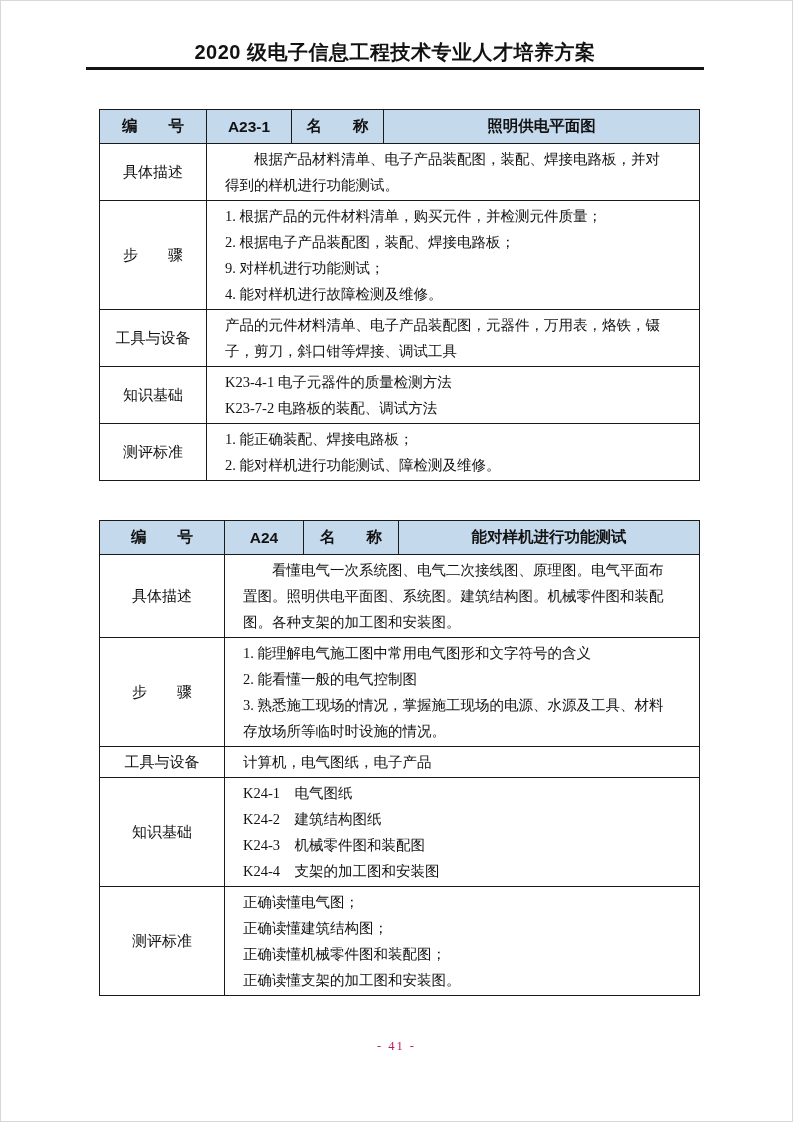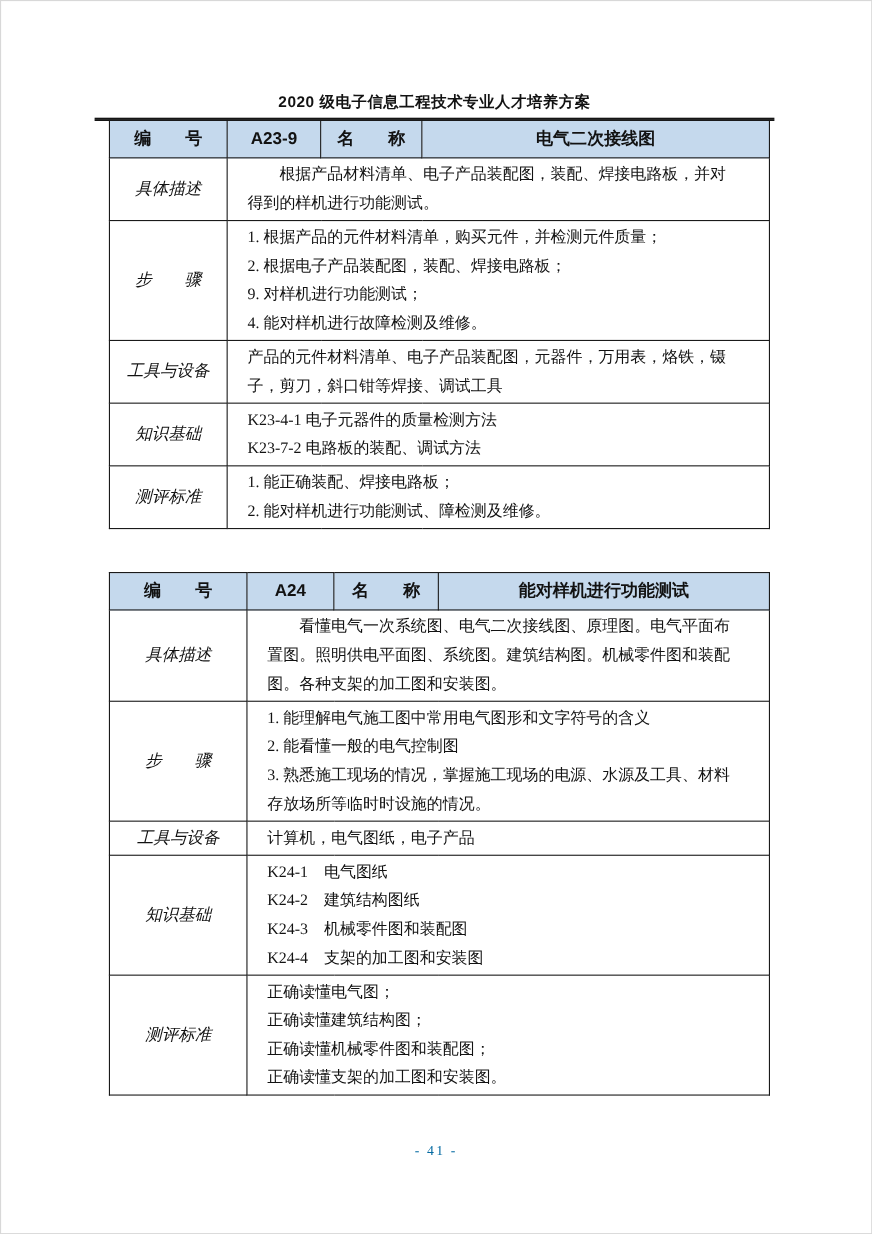--- a/index.html
+++ b/index.html
@@ -18,24 +18,23 @@
   .doc-header {
     position: absolute;
     left: 85px;
     top: 40px;
     width: 618px;
   }
   .doc-title {
     text-align: center;
     font-family: "Liberation Sans", "DejaVu Sans", sans-serif;
     font-weight: bold;
-    font-size: 14px;
+    font-size: 20px;
     line-height: 22px;
     letter-spacing: 0.5px;
-    margin-top: 40px;
   }
   .header-rule {
     margin-top: 4px;
     height: 3px;
     border-top: 2.5px solid #151515;
     border-bottom: 1.5px solid #151515;
   }
   .tables-area {
     position: absolute;
     left: 85px;
@@ -63,37 +62,36 @@
     font-weight: bold;
     font-size: 15.5px;
     text-align: center;
     padding: 0 2px;
   }
   .lbl-cell {
     text-align: center;
     font-size: 15px;
     padding: 2px 4px;
     line-height: 26px;
-    font-style: italic;
   }
   .content-cell {
     padding: 2px 18px;
     font-size: 14.5px;
     line-height: 26px;
     white-space: pre-line;
     text-align: left;
   }
   .doc-footer {
     position: absolute;
     top: 1038px;
     left: 0;
     width: 100%;
     text-align: center;
     font-size: 12.5px;
-    color: #0369a1;
+    color: #be185d;
     letter-spacing: 2px;
   }
 </style>
 </head>
 <body style="--table_header_bg: #c5d9ed; --border: #1a1a1a;">
 
 <div class="page">
 
   <div class="doc-header">
     <div class="doc-title">2020 级电子信息工程技术专业人才培养方案</div>
@@ -105,23 +103,23 @@
     <table class="task-table t1">
       <colgroup>
         <col style="width:107px">
           <col style="width:85px">
           <col style="width:92px">
           <col style="width:316px">
       </colgroup>
       <tbody>
           <tr>
         <td class="hdr-cell">编　　号</td>
-        <td class="hdr-cell">A23-9</td>
+        <td class="hdr-cell">A23-1</td>
         <td class="hdr-cell">名　　称</td>
-        <td class="hdr-cell">电气二次接线图</td>
+        <td class="hdr-cell">照明供电平面图</td>
       </tr>
       <tr>
         <td class="lbl-cell">具体描述</td>
         <td class="content-cell" colspan="3">　　根据产品材料清单、电子产品装配图，装配、焊接电路板，并对
 得到的样机进行功能测试。</td>
       </tr>
       <tr>
         <td class="lbl-cell">步　　骤</td>
         <td class="content-cell" colspan="3">1. 根据产品的元件材料清单，购买元件，并检测元件质量；
 2. 根据电子产品装配图，装配、焊接电路板；

